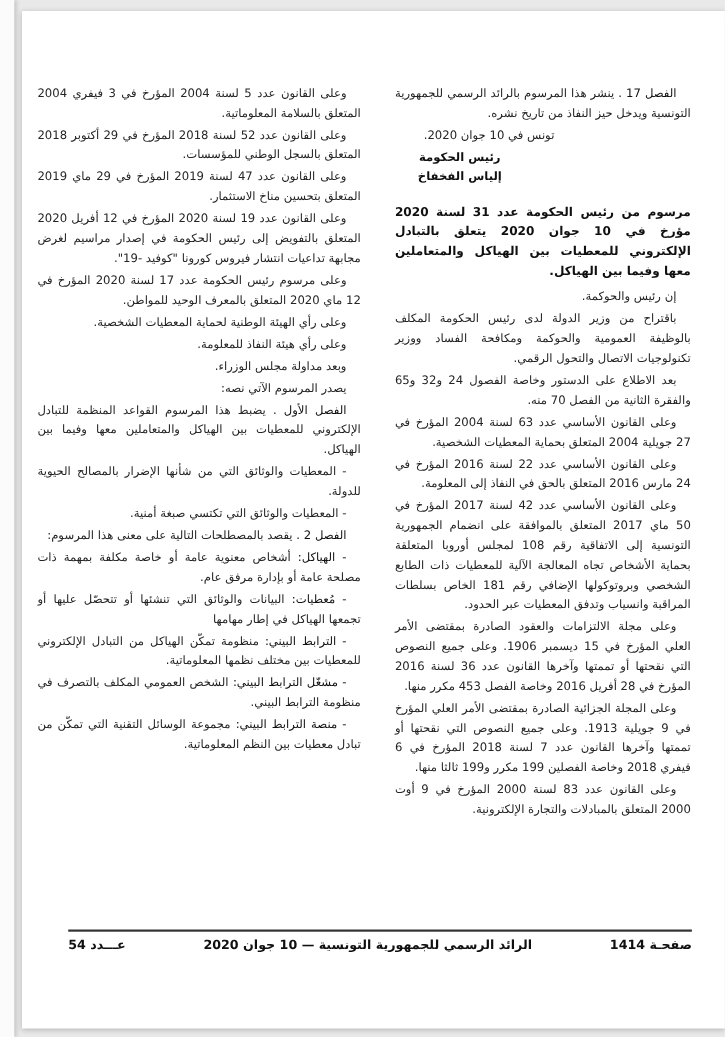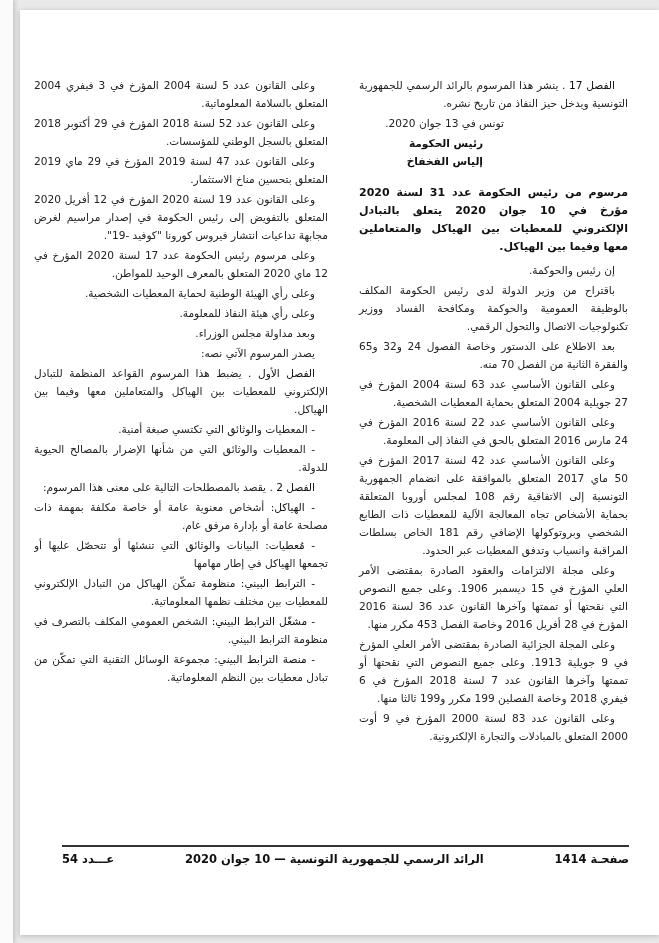--- a/index.html
+++ b/index.html
@@ -29,42 +29,42 @@
     color:#242424;text-align:justify;
   }
   .para b{font-weight:normal;color:#101010;}
   .body{text-indent:13px;}
   .decree-title{
     font-weight:bold;color:#101010;font-size:11px;
     text-indent:0;margin:14px 0 5px 0;
   }
   .dateline{text-indent:0;text-align:right;padding-right:124px;margin-top:1px;}
   .sig{
-    font-weight:bold;color:#101010;text-indent:0;
+    font-weight:bold;color:#101010;text-align:center;text-indent:0;
     width:130px;margin:0 145px 0 auto;
   }
   .footer{
     position:absolute;top:835px;left:42px;width:567px;
     border-top:2px solid #333;padding-top:5px;
     direction:rtl;display:flex;justify-content:space-between;align-items:baseline;
     font-size:11.5px;font-weight:bold;color:#101010;
   }
   .footer span{white-space:nowrap;}
 </style>
 </head>
 <body>
 
 <div class="prev-edge"></div>
 
 <div class="paper">
   <div class="content">
     <div class="cols">
       <div class="col-right" id="col-right">
           <p class="para body"><b>الفصل 17 .</b> ينشر هذا المرسوم بالرائد الرسمي للجمهورية التونسية ويدخل حيز النفاذ من تاريخ نشره.</p>
-          <p class="para dateline">تونس في 13 جوان 2020.</p>
+          <p class="para dateline">تونس في 10 جوان 2020.</p>
           <p class="para sig">رئيس الحكومة</p>
           <p class="para sig">إلياس الفخفاخ</p>
           <p class="para decree-title">مرسوم من رئيس الحكومة عدد 31 لسنة 2020 مؤرخ في 10 جوان 2020 يتعلق بالتبادل الإلكتروني للمعطيات بين الهياكل والمتعاملين معها وفيما بين الهياكل.</p>
           <p class="para body">إن رئيس والحوكمة.</p>
           <p class="para body">باقتراح من وزير الدولة لدى رئيس الحكومة المكلف بالوظيفة العمومية والحوكمة ومكافحة الفساد ووزير تكنولوجيات الاتصال والتحول الرقمي.</p>
           <p class="para body">بعد الاطلاع على الدستور وخاصة الفصول 24 و32 و65 والفقرة الثانية من الفصل 70 منه.</p>
           <p class="para body">وعلى القانون الأساسي عدد 63 لسنة 2004 المؤرخ في 27 جويلية 2004 المتعلق بحماية المعطيات الشخصية.</p>
           <p class="para body">وعلى القانون الأساسي عدد 22 لسنة 2016 المؤرخ في 24 مارس 2016 المتعلق بالحق في النفاذ إلى المعلومة.</p>
           <p class="para body">وعلى القانون الأساسي عدد 42 لسنة 2017 المؤرخ في 50 ماي 2017 المتعلق بالموافقة على انضمام الجمهورية التونسية إلى الاتفاقية رقم 108 لمجلس أوروبا المتعلقة بحماية الأشخاص تجاه المعالجة الآلية للمعطيات ذات الطابع الشخصي وبروتوكولها الإضافي رقم 181 الخاص بسلطات المراقبة وانسياب وتدفق المعطيات عبر الحدود.</p>
           <p class="para body">وعلى مجلة الالتزامات والعقود الصادرة بمقتضى الأمر العلي المؤرخ في 15 ديسمبر 1906. وعلى جميع النصوص التي نقحتها أو تممتها وآخرها القانون عدد 36 لسنة 2016 المؤرخ في 28 أفريل 2016 وخاصة الفصل 453 مكرر منها.</p>
@@ -75,22 +75,22 @@
           <p class="para body">وعلى القانون عدد 5 لسنة 2004 المؤرخ في 3 فيفري 2004 المتعلق بالسلامة المعلوماتية.</p>
           <p class="para body">وعلى القانون عدد 52 لسنة 2018 المؤرخ في 29 أكتوبر 2018 المتعلق بالسجل الوطني للمؤسسات.</p>
           <p class="para body">وعلى القانون عدد 47 لسنة 2019 المؤرخ في 29 ماي 2019 المتعلق بتحسين مناخ الاستثمار.</p>
           <p class="para body">وعلى القانون عدد 19 لسنة 2020 المؤرخ في 12 أفريل 2020 المتعلق بالتفويض إلى رئيس الحكومة في إصدار مراسيم لغرض مجابهة تداعيات انتشار فيروس كورونا "كوفيد -19".</p>
           <p class="para body">وعلى مرسوم رئيس الحكومة عدد 17 لسنة 2020 المؤرخ في 12 ماي 2020 المتعلق بالمعرف الوحيد للمواطن.</p>
           <p class="para body">وعلى رأي الهيئة الوطنية لحماية المعطيات الشخصية.</p>
           <p class="para body">وعلى رأي هيئة النفاذ للمعلومة.</p>
           <p class="para body">وبعد مداولة مجلس الوزراء.</p>
           <p class="para body">يصدر المرسوم الآتي نصه:</p>
           <p class="para body"><b>الفصل الأول .</b> يضبط هذا المرسوم القواعد المنظمة للتبادل الإلكتروني للمعطيات بين الهياكل والمتعاملين معها وفيما بين الهياكل.</p>
+          <p class="para body">- المعطيات والوثائق التي من شأنها الإضرار بالمصالح الحيوية للدولة.</p>
           <p class="para body">- المعطيات والوثائق التي تكتسي صبغة أمنية.</p>
-          <p class="para body">- المعطيات والوثائق التي من شأنها الإضرار بالمصالح الحيوية للدولة.</p>
           <p class="para body"><b>الفصل 2 .</b> يقصد بالمصطلحات التالية على معنى هذا المرسوم:</p>
           <p class="para body"><b>- الهياكل:</b> أشخاص معنوية عامة أو خاصة مكلفة بمهمة ذات مصلحة عامة أو بإدارة مرفق عام.</p>
           <p class="para body"><b>- مُعطيات:</b> البيانات والوثائق التي تنشئها أو تتحصّل عليها أو تجمعها الهياكل في إطار مهامها</p>
           <p class="para body"><b>- الترابط البيني:</b> منظومة تمكّن الهياكل من التبادل الإلكتروني للمعطيات بين مختلف نظمها المعلوماتية.</p>
           <p class="para body"><b>- مشغّل الترابط البيني:</b> الشخص العمومي المكلف بالتصرف في منظومة الترابط البيني.</p>
           <p class="para body"><b>- منصة الترابط البيني:</b> مجموعة الوسائل التقنية التي تمكّن من تبادل معطيات بين النظم المعلوماتية.</p>
         </div>
     </div>
   </div>
   <div class="footer">

